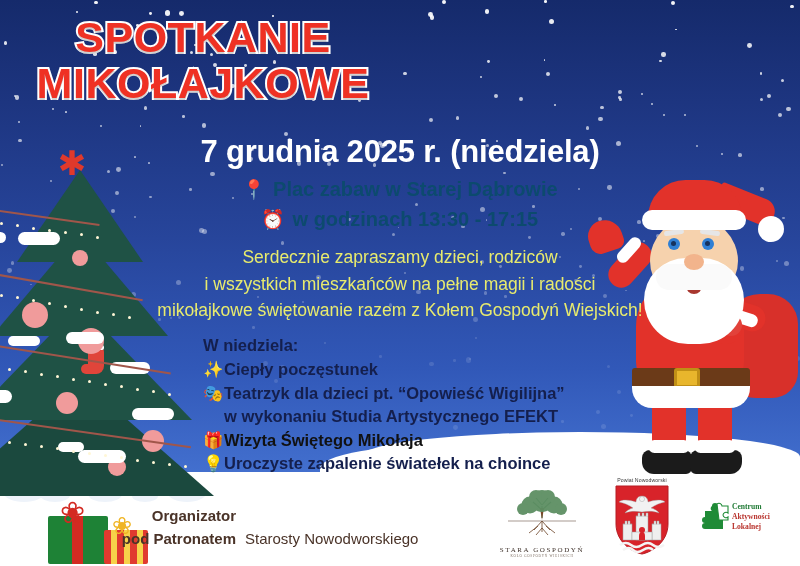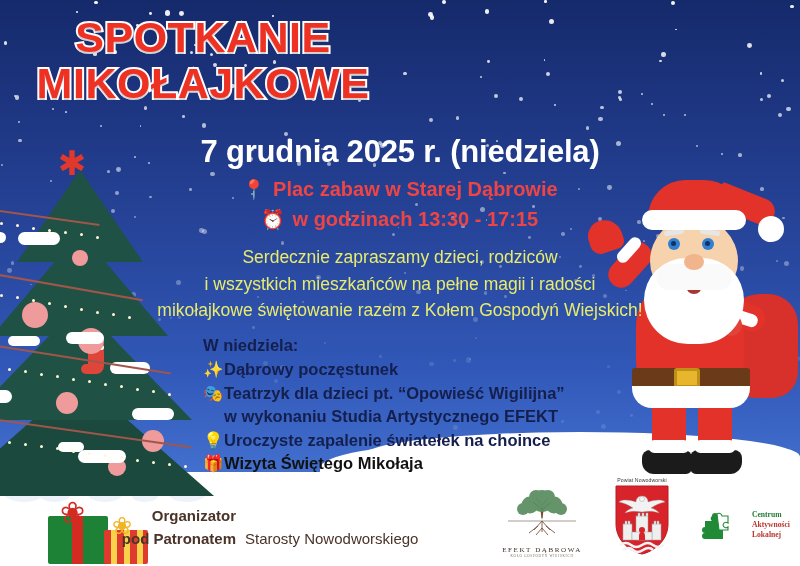--- a/index.html
+++ b/index.html
@@ -68,21 +68,21 @@
 
   .datetitle {
     position:absolute; left:0; right:0; top:134px;
     text-align:center;
     font-size:31px; font-weight:bold; color:#ffffff;
     letter-spacing:-.2px;
   }
   .line-place, .line-time {
     position:absolute; left:0; right:0;
     text-align:center;
-    font-size:20px; font-weight:bold; color:#ef4444;
+    font-size:20px; font-weight:bold; color:#0c4a6e;
   }
   .line-place { top:178px; }
   .line-time  { top:208px; }
   .line-place .emo, .line-time .emo { font-size:19px; margin-right:7px; }
 
   .invite {
     position:absolute; left:0; right:0; top:244px;
     text-align:center;
     font-size:17.5px; line-height:1.52;
     color:#e8eb6d;
@@ -108,21 +108,21 @@
   }
   .org .row { display:flex; gap:9px; white-space:nowrap; }
   .org .lbl { font-weight:bold; text-align:right; min-width:128px; }
   .org .val { font-weight:normal; }
 
   
   .logos { position:absolute; left:492px; bottom:6px; width:306px; height:82px; }
   .logo { position:absolute; text-align:center; }
   .logo-dabrowa { left:4px; bottom:2px; width:92px; }
   .logo-powiat  { left:104px; bottom:0px; width:92px; }
-  .logo-cal     { left:210px; bottom:20px; width:96px; display:flex; align-items:flex-end; gap:20px; }
+  .logo-cal     { left:210px; bottom:28px; width:96px; display:flex; align-items:flex-start; gap:0; }
   .logo-powiat .cap { font-size:5.2px; color:#3a3a3a; margin-bottom:1px; letter-spacing:.1px; }
   .dab-name { font-size:7px; letter-spacing:1.6px; color:#3d3029; font-family:"Liberation Serif", serif; }
   .dab-sub  { font-size:3.2px; letter-spacing:.8px; color:#7a6a5e; font-family:"Liberation Serif", serif; }
   .cal-text { font-size:7.6px; line-height:1.32; text-align:left; font-family:"Liberation Serif", serif; font-weight:bold; }
   .cal-text b { display:block; color:#1f7a34; }
   .cal-text b.red { color:#b8322c; }
 
   
   .tree { position:absolute; left:-40px; top:140px; width:240px; height:348px; }
   .tree .trunk {
@@ -638,25 +638,25 @@
 
   <div class="invite">
     <span>Serdecznie zapraszamy dzieci, rodziców</span>
     <span>i wszystkich mieszkańców na pełne magii i radości</span>
     <span>mikołajkowe świętowanie razem z Kołem Gospodyń Wiejskich!</span>
   </div>
 
   <div class="program">
     <span class="head">W niedziela:</span>
     <div id="program-list">
-        <span class="item"><span class="emo">✨</span><span>Dąbrowy poczęstunek</span></span>
+        <span class="item"><span class="emo">✨</span><span>Ciepły poczęstunek</span></span>
         <span class="item"><span class="emo">🎭</span><span>Teatrzyk dla dzieci pt. “Opowieść Wigilijna”</span></span>
         <span class="item sub"><span>w wykonaniu Studia Artystycznego EFEKT</span></span>
+        <span class="item onsnow"><span class="emo">🎁</span><span>Wizyta Świętego Mikołaja</span></span>
         <span class="item"><span class="emo">💡</span><span>Uroczyste zapalenie światełek na choince</span></span>
-        <span class="item onsnow"><span class="emo">🎁</span><span>Wizyta Świętego Mikołaja</span></span>
       </div>
   </div>
 
   <div class="org">
     <div class="row">
       <span class="lbl">Organizator</span>
     </div>
     <div class="row">
       <span class="lbl">pod  Patronatem</span>
       <span class="val">Starosty Nowodworskiego</span>
@@ -678,21 +678,21 @@
             <circle cx="27" cy="21" r="6"></circle>
           <circle cx="65" cy="21" r="6"></circle>
             <circle cx="40" cy="9" r="7"></circle>
           <circle cx="52" cy="9" r="7"></circle>
         </g>
         <g stroke="#6b4226" fill="none" stroke-width=".8">
           <path d="M46 33 L38 42 M46 33 L54 42 M46 33 L46 44 M42 38 L33 45 M50 38 L59 45 M46 40 L40 47 M46 40 L52 47"></path>
         </g>
         <line x1="12" y1="33" x2="80" y2="33" stroke="#6b5448" stroke-width=".6"></line>
       </svg>
-      <div class="dab-name">EFEKT DĄBROWA</div>
+      <div class="dab-name">STARA GOSPODYŃ</div>
       <div class="dab-sub">KOŁO GOSPODYŃ WIEJSKICH</div>
     </div>
 
     <div class="logo logo-powiat">
       <div class="cap">Powiat Nowodworski</div>
       <svg width="60" height="72" viewBox="0 0 60 72">
         <path d="M4 2 H56 V40 C56 58 40 68 30 70 C20 68 4 58 4 40 Z" fill="#d8232a" stroke="#b51c22" stroke-width="1"></path>
         <g fill="#f2f2f2" stroke="#9a9a9a" stroke-width=".4">
           <path d="M30 12 C26 12 24 15 24 18 C18 16 10 15 7 18 C12 19 17 21 21 24 C17 25 14 27 13 29 C18 27 24 27 30 28 C36 27 42 27 47 29 C46 27 43 25 39 24 C43 21 48 19 53 18 C50 15 42 16 36 18 C36 15 34 12 30 12 Z"></path>
           <circle cx="30" cy="15" r="2.6" fill="#f2f2f2"></circle>

